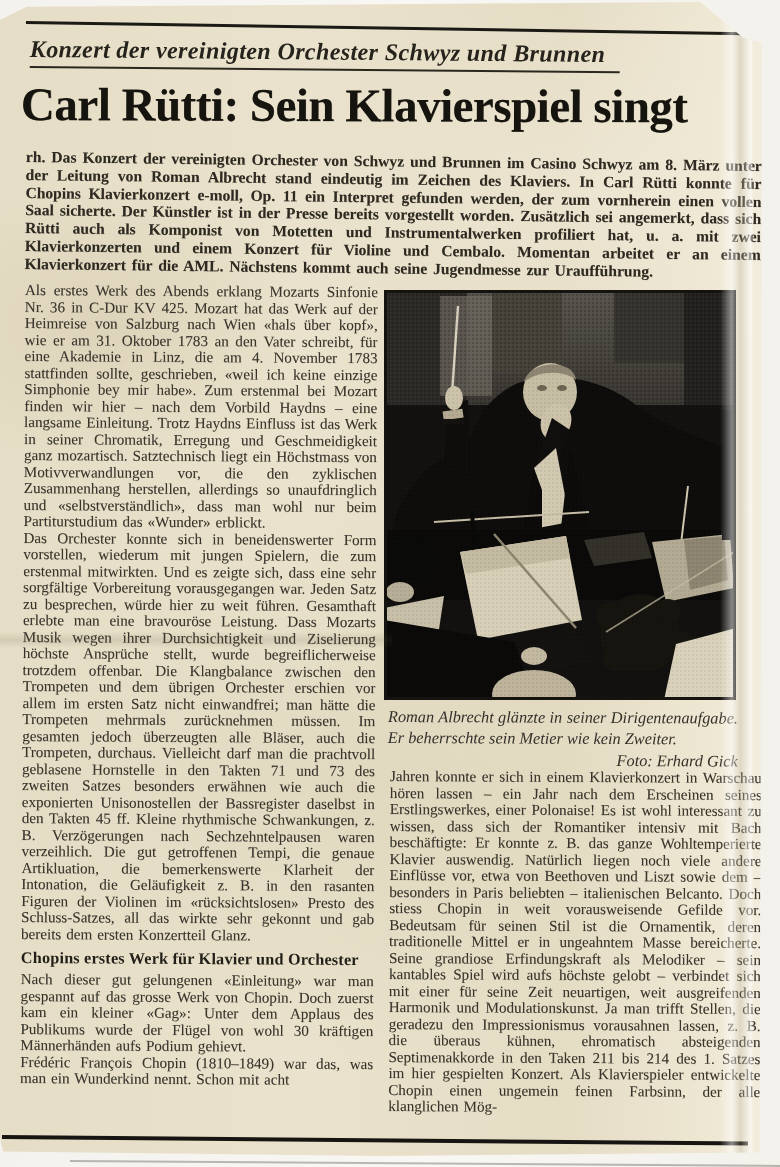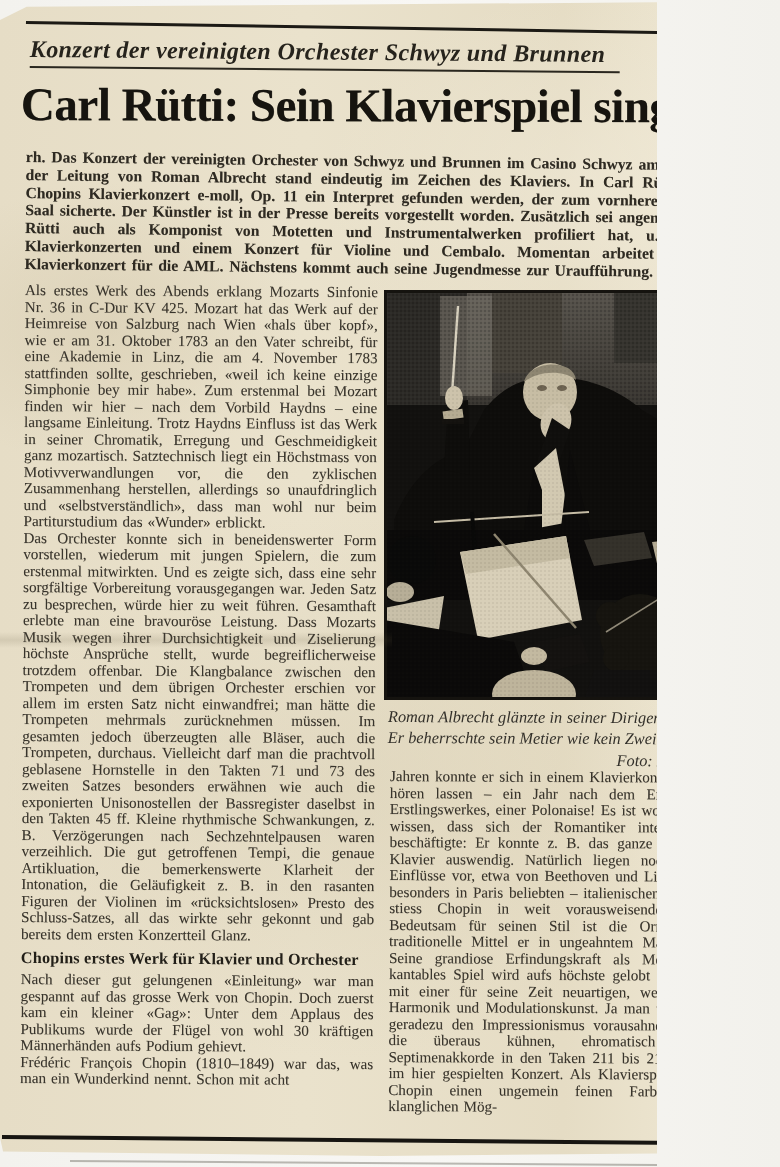--- a/index.html
+++ b/index.html
@@ -2,21 +2,21 @@
 <html><head>
 <meta charset="utf-8">
 <style>
   html,body{margin:0;padding:0;}
   body{
     width:780px;height:1167px;
     background:linear-gradient(90deg,#f3f2ee 0%,#f8f7f4 55%,#f2f1ec 100%);
     font-family:"Liberation Serif","DejaVu Serif",serif;
     overflow:hidden;
   }
-  .scan{position:relative;width:657px;height:1167px;overflow:hidden;}
+  .scan{position:relative;width:780px;height:1167px;overflow:hidden;}
 
   
   .paper{
     position:absolute;left:0;top:2px;width:762px;height:1154px;
     background:
       radial-gradient(ellipse 300px 220px at 14% 28%, rgba(213,202,174,.55), transparent 65%),
       radial-gradient(ellipse 420px 300px at 78% 16%, rgba(242,236,219,.5), transparent 65%),
       radial-gradient(ellipse 520px 420px at 45% 68%, rgba(208,197,168,.32), transparent 65%),
       linear-gradient(90deg,#e6ddc6 0%,#eae2cc 40%,#e5dcc4 74%,#efe8d4 95%,#f2ecdd 100%);
     clip-path:polygon(0 1.55%, 3.5% .42%, 91.9% 0, 97.5% 3.1%, 100% 3.5%, 99.7% 99.7%, 50% 100%, .4% 99.6%, 0 98.4%);

